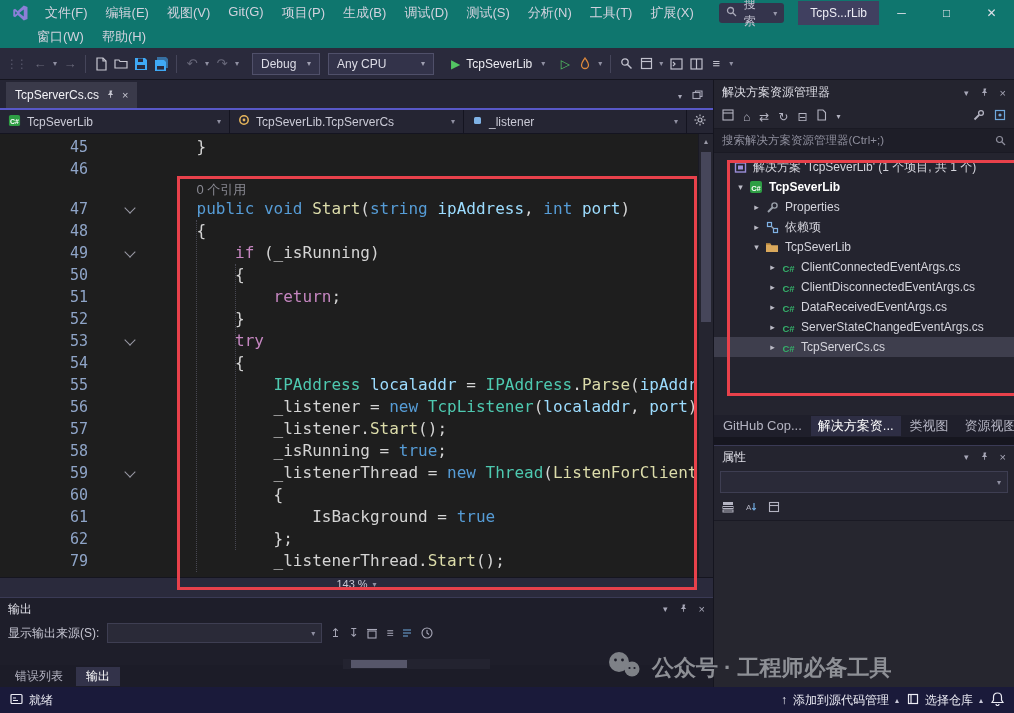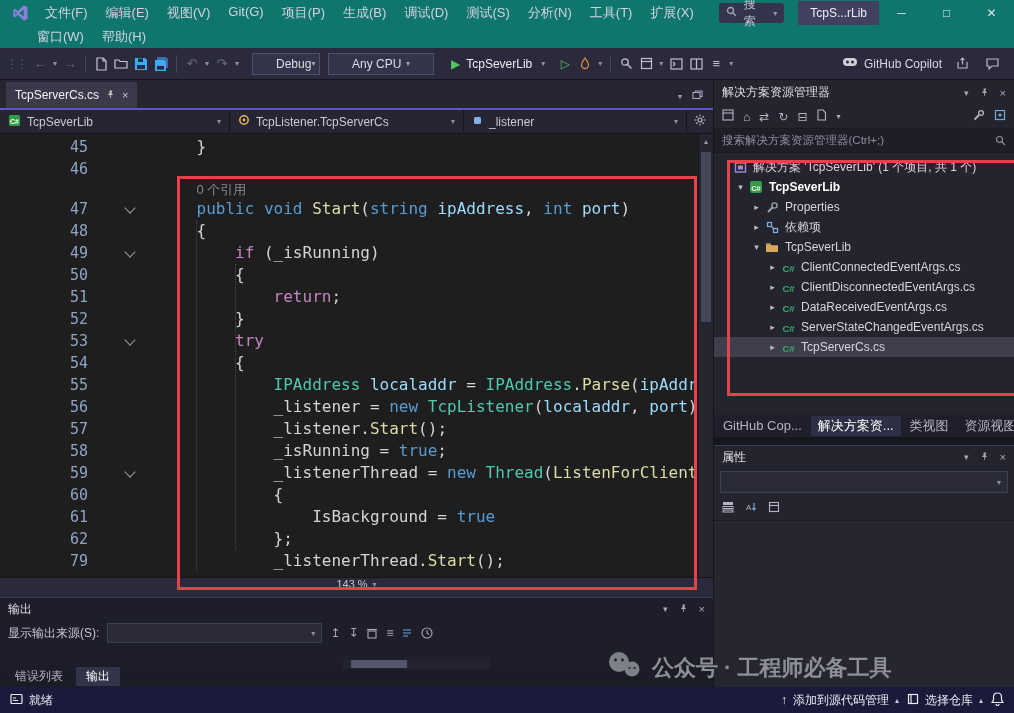--- a/index.html
+++ b/index.html
@@ -18,21 +18,21 @@
   #win-controls{margin-left:auto;display:flex;height:26px;}
   .win-btn{width:45px;display:flex;align-items:center;justify-content:center;color:#E2E2EA;font-size:12px;}
 
   
   #toolbar{position:absolute;top:48px;left:0;width:100%;height:32px;background:#2A2A3C;border-bottom:1px solid #15151F;display:flex;align-items:center;padding:0 6px;box-sizing:border-box;}
   .ticon{min-width:20px;height:22px;display:flex;align-items:center;justify-content:center;color:#C0C0CC;font-size:13px;}
   .ticon.dim{color:#68687A;}
   .tchev{width:10px;display:flex;align-items:center;justify-content:center;font-size:8px;color:#9090A2;}
   .tsep{width:1px;height:18px;background:#45455A;margin:0 5px;}
   .grip{color:#56566A;font-size:12px;margin-right:4px;letter-spacing:-2px;}
-  .combo{height:22px;background:#33334A;border:1px solid #50506A;display:flex;align-items:center;padding:0 23px;font-size:12px;color:#DDDDE6;box-sizing:border-box;}
+  .combo{height:22px;background:#33334A;border:1px solid #50506A;display:flex;align-items:center;padding:0 8px;font-size:12px;color:#DDDDE6;box-sizing:border-box;}
   .combo .chev{margin-left:auto;font-size:8px;color:#A0A0B2;}
   #combo-debug{width:68px;margin-left:10px;}
   #combo-platform{width:106px;margin-left:8px;}
   #run-button{display:flex;align-items:center;gap:6px;height:24px;padding:0 7px;margin-left:10px;color:#ECECF2;font-size:12px;}
   .play-solid{color:#53C663;font-size:12px;}
   .play-hollow{color:#53C663;font-size:12px;}
   #toolbar-right{margin-left:auto;display:flex;align-items:center;gap:10px;padding-right:6px;}
   #copilot-group{display:flex;align-items:center;gap:6px;color:#D6D6E0;}
 
   
@@ -255,42 +255,20 @@
         </svg>
       </span>
     <span class="ticon">
         <svg width="13" height="12" viewBox="0 0 13 12">
           <rect x="1" y="1" width="11" height="10" fill="none" stroke="#C0C0CC" stroke-width="1.2"></rect>
           <line x1="6.5" y1="1" x2="6.5" y2="11" stroke="#C0C0CC" stroke-width="1.2"></line>
         </svg>
       </span>
     <span class="ticon">≡</span>
     <span class="tchev">▾</span>
-    <div id="toolbar-right">
-      <span id="copilot-group">
-        <span><svg width="16" height="14" viewBox="0 0 16 14">
-              <rect x="1" y="3" width="14" height="8" rx="4" fill="#CFCFDA"></rect>
-              <circle cx="5.5" cy="7" r="1.5" fill="#2A2A3C"></circle>
-              <circle cx="10.5" cy="7" r="1.5" fill="#2A2A3C"></circle>
-            </svg></span>
-        <span>GitHub Copilot</span>
-      </span>
-      <span class="ticon">
-          <svg width="13" height="13" viewBox="0 0 13 13">
-            <path d="M2 5v6h9V5" fill="none" stroke="#B8B8C4" stroke-width="1.2"></path>
-            <line x1="6.5" y1="1.5" x2="6.5" y2="7.5" stroke="#B8B8C4" stroke-width="1.2"></line>
-            <path d="M4.5 3.2L6.5 1.2l2 2" fill="none" stroke="#B8B8C4" stroke-width="1.2"></path>
-          </svg>
-        </span>
-      <span class="ticon">
-          <svg width="13" height="12" viewBox="0 0 13 12">
-            <path d="M1 1h11v7H6l-3 3V8H1z" fill="none" stroke="#B8B8C4" stroke-width="1.2"></path>
-          </svg>
-        </span>
-    </div>
   </div>
 
   <div id="editor-col">
     <div id="tabstrip">
       <div id="doc-tab">
         <span>TcpServerCs.cs</span>
         <span><svg width="9" height="10" viewBox="0 0 10 10">
               <path d="M4 1h3L6 4l2 2H2l2-2z" fill="#C8C8D2"></path>
               <rect x="4.6" y="6" width="1" height="3.2" fill="#C8C8D2"></rect>
             </svg></span>
@@ -312,21 +290,21 @@
               <text x="7" y="10.5" font-size="7.5" fill="#fff" text-anchor="middle" font-family="sans-serif" font-weight="bold">C#</text>
             </svg></span>
         <span>TcpSeverLib</span>
         <span class="chev">▾</span>
       </span>
       <span class="crumb c2">
         <span><svg width="12" height="12" viewBox="0 0 12 12">
               <circle cx="6" cy="6" r="4.2" fill="none" stroke="#E8B75C" stroke-width="1.5"></circle>
               <circle cx="6" cy="6" r="1.4" fill="#E8B75C"></circle>
             </svg></span>
-        <span>TcpListener.TcpServerCs</span>
+        <span>TcpSeverLib.TcpServerCs</span>
         <span class="chev">▾</span>
       </span>
       <span class="crumb c3">
         <span><svg width="11" height="11" viewBox="0 0 11 11">
               <rect x="2" y="2" width="7" height="7" rx="1.5" fill="#7FB2E5"></rect>
             </svg></span>
         <span>_listener</span>
         <span class="chev">▾</span>
       </span>
       <span class="bc-end">

